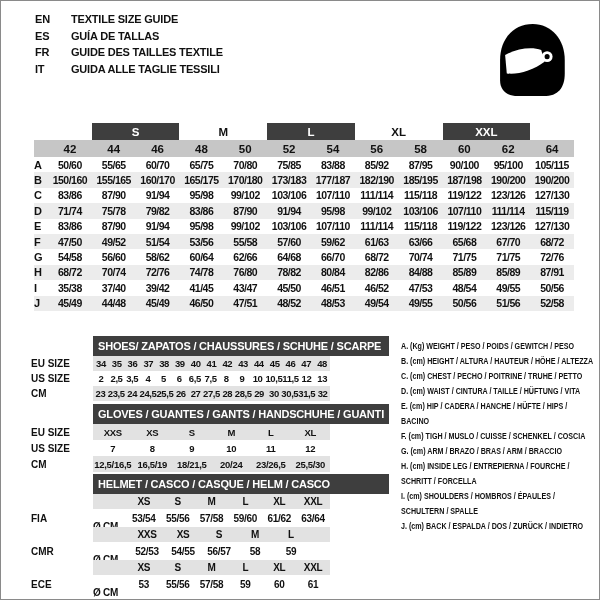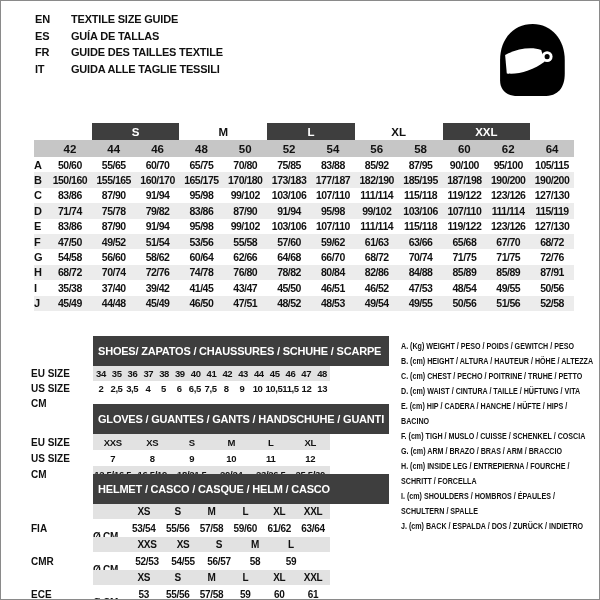--- a/index.html
+++ b/index.html
@@ -28,21 +28,21 @@
   .mt-g-last{width:43.8px;}
   .mt-group{width:87.7px;display:flex;align-items:center;justify-content:center;font-size:11.5px;}
   .mt-group.boxed{background:var(--dark);color:#fff;}
   .mt-band{display:flex;height:17px;background:var(--band);font-size:11.5px;}
   .mt-lab{width:14px;display:flex;align-items:center;font-size:11px;}
   .mt-c{flex:1;text-align:center;display:flex;align-items:center;justify-content:center;}
   .mt-row{display:flex;height:15.4px;font-size:10.5px;letter-spacing:-0.5px;}
   .mt-row.alt{background:var(--alt);}
   
   .section{position:absolute;left:30px;width:358px;font-weight:bold;}
-  .sec-bar{margin-left:62px;width:291px;height:30px;background:var(--dark);color:#fff;
+  .sec-bar{margin-left:62px;width:291px;height:20px;background:var(--dark);color:#fff;
            font-size:11px;display:flex;align-items:center;padding-left:5px;letter-spacing:-0.2px;}
   .sec-row{display:flex;}
   .sec-row-label{width:62px;display:flex;align-items:center;font-size:10px;text-align:right;}
   .sec-cells{width:237px;display:flex;}
   .sec-cells.shaded{background:var(--band2);}
   .shoes .sec-row{height:15px;}
   .shoes .sec-cells .cell{flex:1;display:flex;align-items:center;justify-content:center;font-size:9.5px;letter-spacing:-0.4px;}
   .gloves .sec-row{height:16px;}
   .gloves .sec-cells .cell{width:46px;display:flex;align-items:center;justify-content:center;font-size:9.5px;letter-spacing:-0.3px;}
   .helmet .sec-row.band-row{height:15px;}
@@ -303,20 +303,37 @@
             <div class="cell">9</div>
             <div class="cell">10</div>
             <div class="cell">10,5</div>
             <div class="cell">11,5</div>
             <div class="cell">12</div>
             <div class="cell">13</div>
           </div>
         </div>
         <div class="sec-row">
           <div class="sec-row-label">CM</div>
+          <div class="sec-cells shaded">
+            <div class="cell">23</div>
+            <div class="cell">23,5</div>
+            <div class="cell">24</div>
+            <div class="cell">24,5</div>
+            <div class="cell">25,5</div>
+            <div class="cell">26</div>
+            <div class="cell">27</div>
+            <div class="cell">27,5</div>
+            <div class="cell">28</div>
+            <div class="cell">28,5</div>
+            <div class="cell">29</div>
+            <div class="cell">30</div>
+            <div class="cell">30,5</div>
+            <div class="cell">31,5</div>
+            <div class="cell">32</div>
+          </div>
         </div>
       </div>
   </div>
 
   <div class="section gloves" style="top:403px;">
     <div class="sec-bar">GLOVES / GUANTES / GANTS / HANDSCHUHE / GUANTI</div>
     <div id="gloves-rows">
         <div class="sec-row">
           <div class="sec-row-label">EU SIZE</div>
           <div class="sec-cells shaded">

